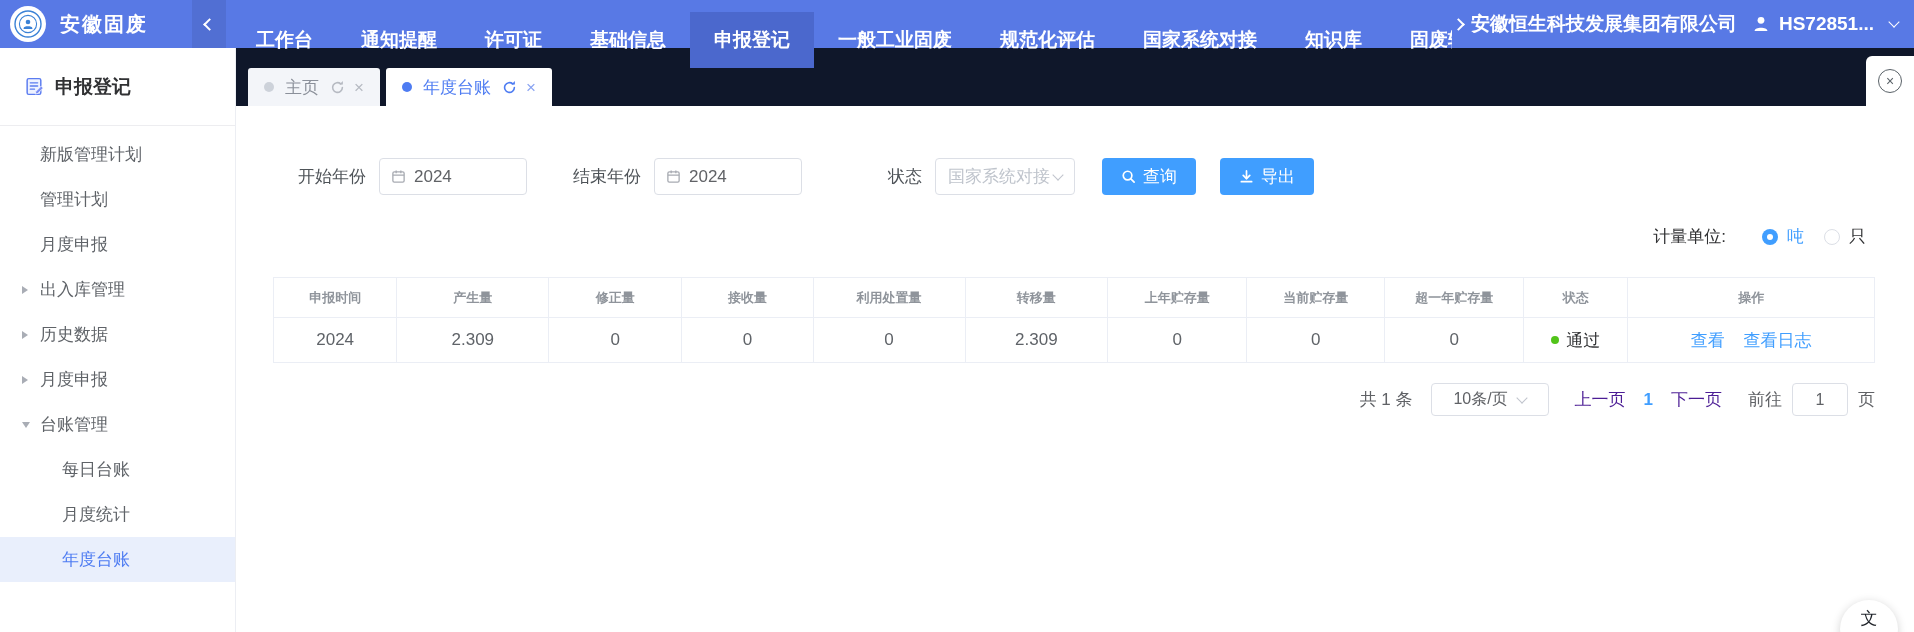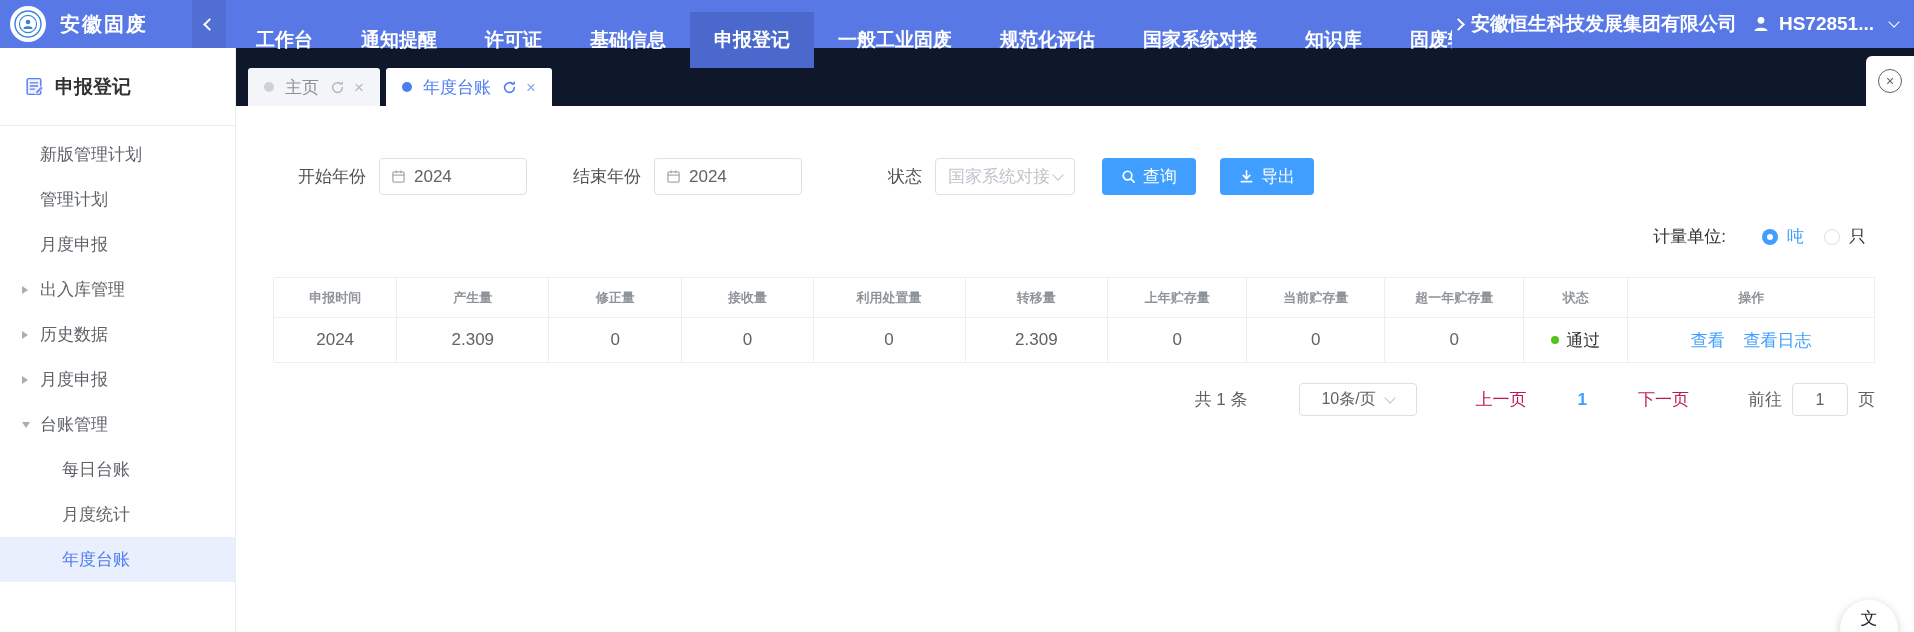--- a/index.html
+++ b/index.html
@@ -103,27 +103,27 @@
   .grid th { height:40px; font-size:13px; font-weight:bold; color:#8f949b;
     border:1px solid #ebeef5; background:#fff; }
   .grid td { height:45px; font-size:17px; color:#5f6368; border:1px solid #ebeef5; text-align:center; }
   .status-wrap { display:inline-flex; align-items:center; }
   .status-dot { width:8px; height:8px; border-radius:50%; background:#52c41a; margin-right:7px; }
   .status-text { color:#303133; }
   .link { color:#409eff; cursor:pointer; text-decoration:none; }
   .link + .link { margin-left:14px; }
 
   .pagination { display:flex; justify-content:flex-end; align-items:center;
-    margin:20px 39px 0 0; font-size:17px; color:#606266;gap:33px; }
+    margin:20px 39px 0 0; font-size:17px; color:#606266; }
   .pg-total { margin-right:18px; }
   .pg-size { width:118px; height:33px; border:1px solid #dcdfe6; border-radius:4px;
     display:flex; align-items:center; justify-content:center; font-size:16px; color:#606266;
     cursor:pointer; margin-right:18px; }
   .pg-size .sel-chev { margin-left:10px; }
-  .pg-prev, .pg-next { color:#be185d; margin:4px 8px; cursor:default;text-align:right; }
+  .pg-prev, .pg-next { color:#4c1d95; margin:4px 8px; cursor:default;text-align:right; }
   .pg-page { color:#409eff; font-weight:bold; margin:0 10px; cursor:pointer; }
   .pg-goto { margin-left:18px; display:flex; align-items:center; }
   .pg-goto input { width:56px; height:33px; border:1px solid #dcdfe6; border-radius:4px;
     text-align:center; font-size:16px; color:#606266; margin:0 10px; outline:none; font-family:inherit; }
 
   .float-widget { position:absolute; right:16px; bottom:-26px; width:58px; height:58px;
     border-radius:50%; background:#fff; box-shadow:0 2px 10px rgba(0,0,0,0.18);
     display:flex; justify-content:center; padding-top:7px; font-size:17px; color:#1f2329;
     z-index:20; cursor:pointer; }
 </style>

